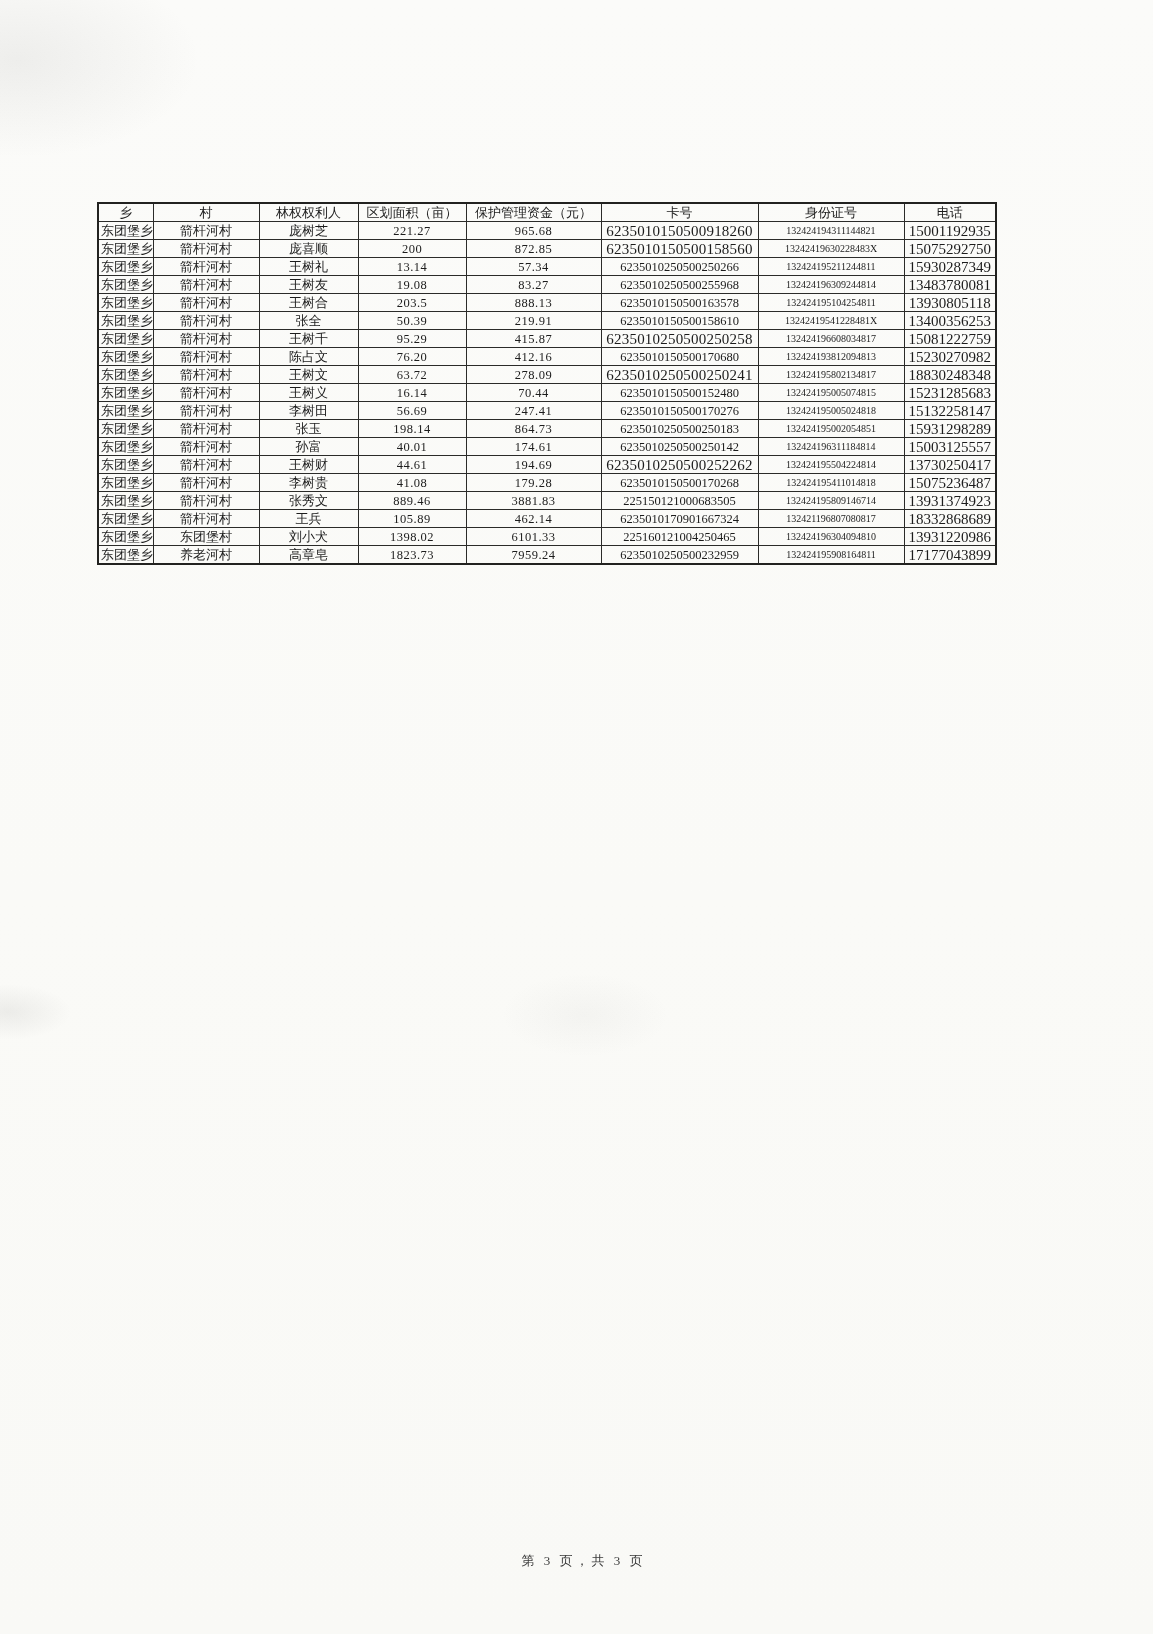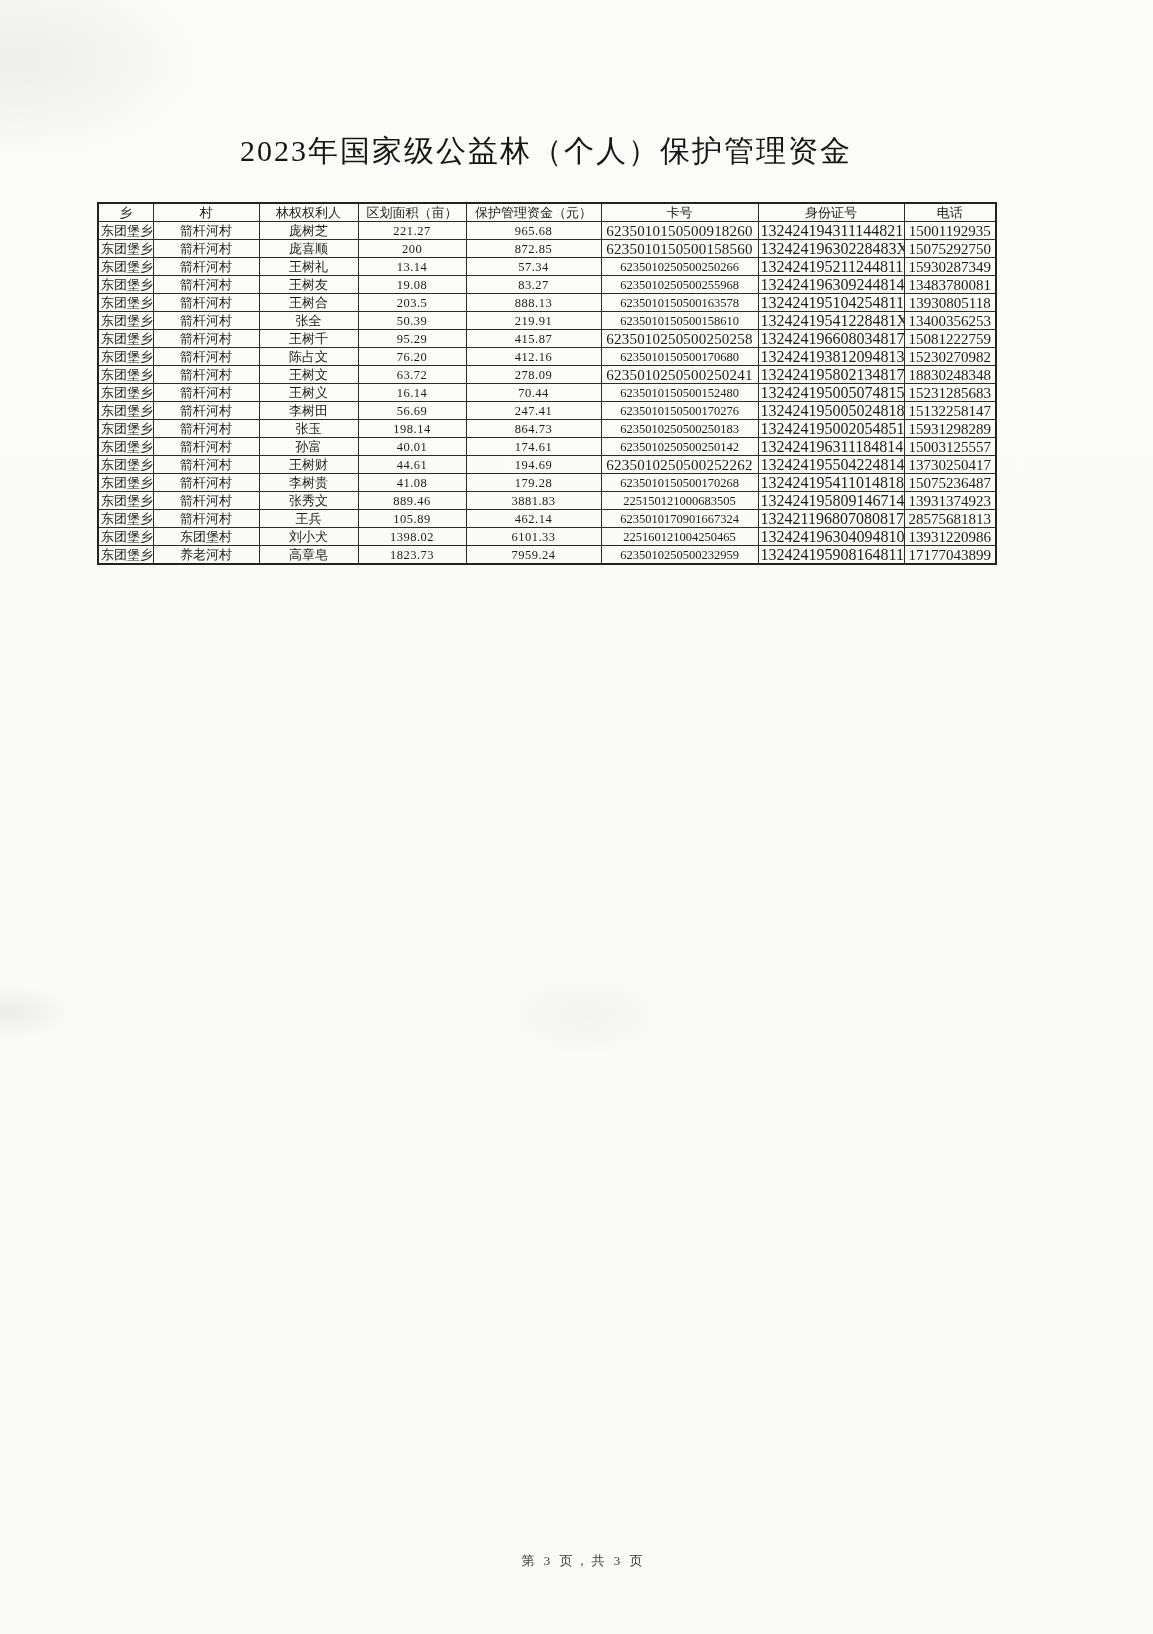--- a/index.html
+++ b/index.html
@@ -52,41 +52,40 @@
     white-space: nowrap;
     overflow: hidden;
     font-weight: normal;
     color: #1c1c1c;
   }
   .fund-table th { font-size: 13px; }
   .c-township, .c-village, .c-holder { font-size: 13px; }
   .c-area, .c-fund { font-size: 12.5px; letter-spacing: 0.5px; }
   .c-card { font-size: 12.5px; }
   .c-card.card-lg { font-size: 15px; letter-spacing: 0.2px; }
-  .c-id { font-size: 16px; }
+  .c-id { font-size: 10px; }
   .c-phone { font-size: 15px; }
   .total-row td { font-size: 13px; }
   .total-row .t-label { font-size: 13.5px; letter-spacing: 1px; }
   .footer {
     position: absolute;
     left: 7px;
     width: 100%;
     top: 1552px;
     text-align: center;
     font-size: 13px;
     letter-spacing: 3px;
     color: #3a3a3a;
   }
 </style>
 </head>
 <body>
 
 <div class="page">
 
-  <h1 class="title">2023年国家级公益林（个人）保护管理资金</h1>
 
   <table class="fund-table">
     <colgroup>
       <col style="width:55px">
       <col style="width:106px">
       <col style="width:99px">
       <col style="width:108px">
       <col style="width:135px">
       <col style="width:157px">
       <col style="width:146px">
@@ -266,21 +265,21 @@
           <td class="c-phone">13931374923</td>
         </tr>
         <tr>
           <td class="c-township">东团堡乡</td>
           <td class="c-village">箭杆河村</td>
           <td class="c-holder">王兵</td>
           <td class="c-area">105.89</td>
           <td class="c-fund">462.14</td>
           <td class="c-card">6235010170901667324</td>
           <td class="c-id">132421196807080817</td>
-          <td class="c-phone">28575681813</td>
+          <td class="c-phone">18332868689</td>
         </tr>
         <tr>
           <td class="c-township">东团堡乡</td>
           <td class="c-village">东团堡村</td>
           <td class="c-holder">刘小犬</td>
           <td class="c-area">1398.02</td>
           <td class="c-fund">6101.33</td>
           <td class="c-card">225160121004250465</td>
           <td class="c-id">132424196304094810</td>
           <td class="c-phone">13931220986</td>

